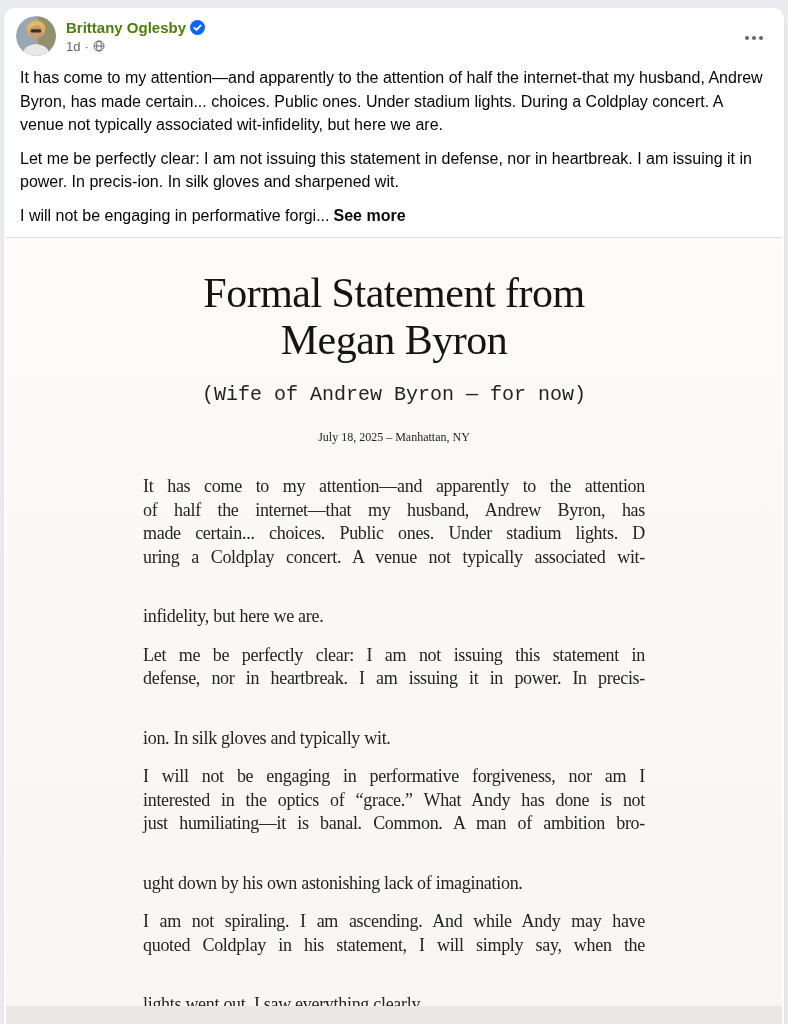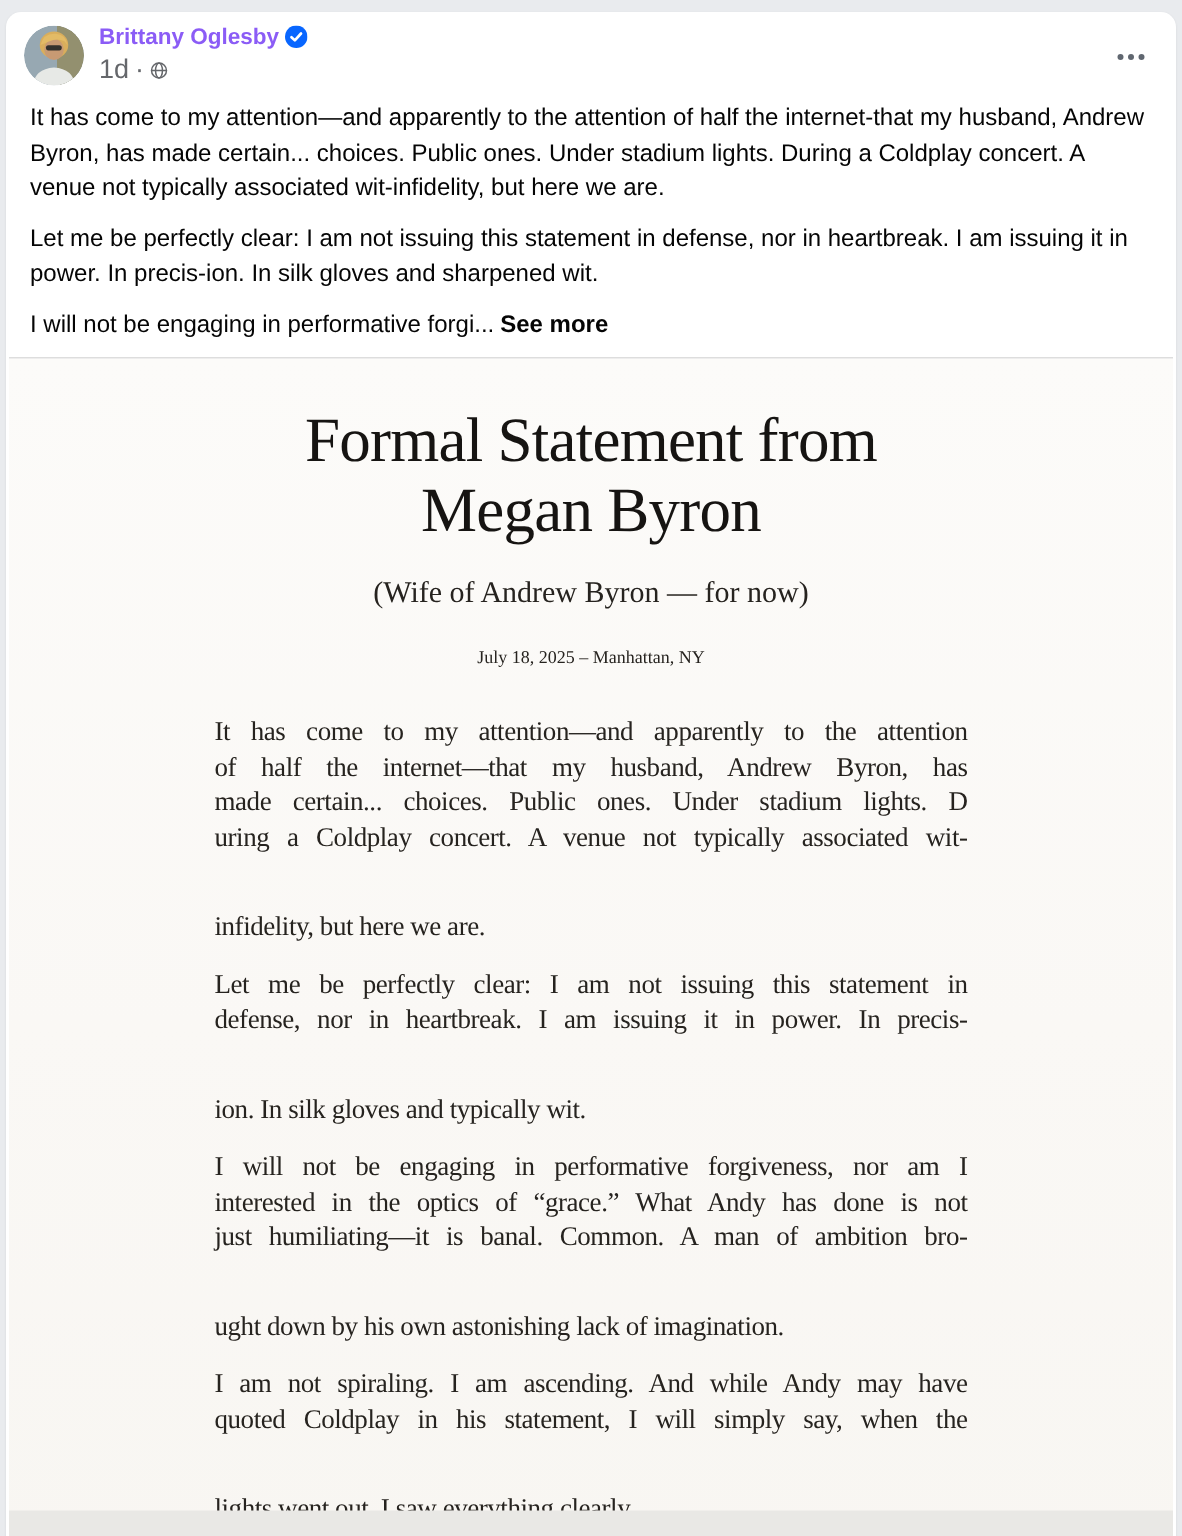--- a/index.html
+++ b/index.html
@@ -29,28 +29,28 @@
     width: 40px; height: 40px;
     border-radius: 50%;
     overflow: hidden;
     flex: 0 0 40px;
     cursor: pointer;
   }
   .avatar svg { display: block; }
   .header-info { margin-left: 10px; }
   .author-row {
     display: flex; align-items: center; gap: 4px;
-    font-size: 15px; font-weight: 700; color: #8b5cf6;
+    font-size: 15px; font-weight: 700; color: #4d7c0f;
     cursor: pointer;
   }
   .badge { width: 15px; height: 15px; display: inline-flex; }
   .meta-row {
     display: flex; align-items: center; gap: 4px;
     margin-top: 3px;
-    font-size: 18px; color: #65676b;
+    font-size: 13px; color: #65676b;
   }
   .meta-row .globe { width: 12px; height: 12px; display: inline-flex; }
   .more-btn {
     position: absolute;
     right: 14px; top: 14px;
     width: 32px; height: 32px;
     display: flex; align-items: center; justify-content: center;
     border-radius: 50%;
     cursor: pointer;
   }
@@ -79,20 +79,21 @@
     font-size: 42px;
     line-height: 47px;
     letter-spacing: -0.5px;
     color: #161412;
   }
   .stmt-subtitle {
     margin-top: 19px;
     text-align: center;
     font-size: 20px;
     color: #26231f;
+    font-family: Liberation Mono, monospace;
   }
   .stmt-dateline {
     margin-top: 24px;
     text-align: center;
     font-size: 12px;
     color: #26231f;
   }
   .stmt-body {
     width: 502px;
     margin: 30px auto 0 auto;

